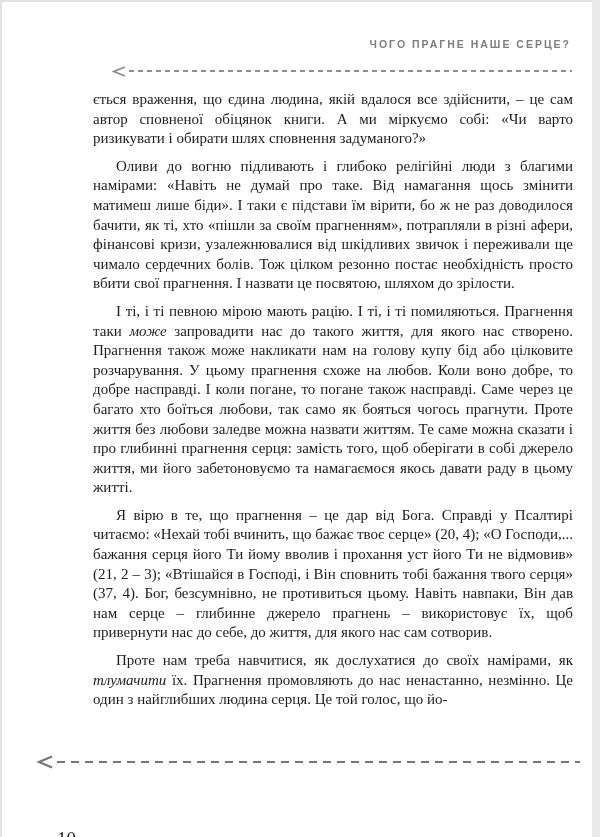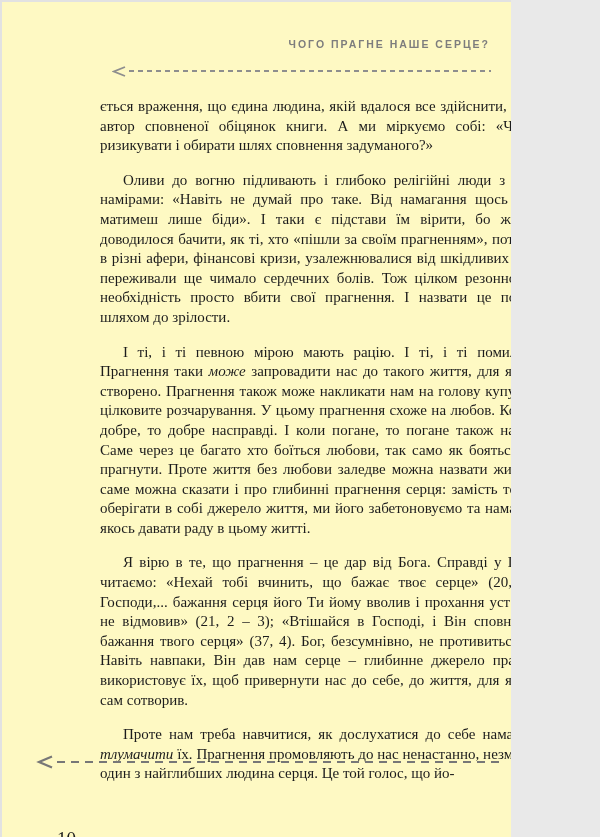--- a/index.html
+++ b/index.html
@@ -3,23 +3,23 @@
 <meta charset="utf-8">
 <style>
   html, body {
     margin: 0;
     padding: 0;
     background: #e9e9e9;
     font-family: "Liberation Serif", "DejaVu Serif", serif;
   }
   .page {
     position: relative;
-    width: 511px;
+    width: 592px;
     height: 837px;
-    background: #fef9c3;
+    background: #ffffff;
     overflow: hidden;
     box-shadow: inset 2px 2px 0 #e2e2e2;
   }
   .running-header {
     position: absolute;
     top: 38px;
     right: 21px;
     font-family: "Liberation Sans", sans-serif;
     font-size: 10.5px;
     font-weight: bold;
@@ -63,21 +63,21 @@
     position: absolute;
     top: 82px;
     left: 85px;
     width: 496px;
     color: #1c1c1c;
     font-size: 15px;
     line-height: 19.6px;
     text-align: justify;
   }
   .body-text p {
-    margin: 15px;
+    margin: 8px;
   }
   .body-text p.indent {
     text-indent: 23px;
   }
   .body-text em {
   }
   .page-number {
     position: absolute;
     left: 57px;
     top: 828px;
@@ -98,21 +98,21 @@
       <polyline points="13,1 2,5.5 13,10" fill="none" stroke="#8e8e8e" stroke-width="1.8"></polyline>
     </svg>
     <div class="dashes"></div>
   </div>
 
   <div class="body-text">
       <p class=""><span>ється враження, що єдина людина, якій вдалося все здійснити, – це сам автор сповненої обіцянок книги. А ми міркуємо собі: «Чи варто ризикувати і обирати шлях сповнення задуманого?»</span></p>
       <p class="indent"><span>Оливи до вогню підливають і глибоко релігійні люди з благими намірами: «Навіть не думай про таке. Від намагання щось змінити матимеш лише біди». І таки є підстави їм вірити, бо ж не раз доводилося бачити, як ті, хто «пішли за своїм прагненням», потрапляли в різні афери, фінансові кризи, узалежнювалися від шкідливих звичок і переживали ще чимало сердечних болів. Тож цілком резонно постає необхідність просто вбити свої прагнення. І назвати це посвятою, шляхом до зрілости.</span></p>
       <p class="indent"><span>І ті, і ті певною мірою мають рацію. І ті, і ті помиляються. Прагнення таки </span><em>може</em><span> запровадити нас до такого життя, для якого нас створено. Прагнення також може накликати нам на голову купу бід або цілковите розчарування. У цьому прагнення схоже на любов. Коли воно добре, то добре насправді. І коли погане, то погане також насправді. Саме через це багато хто боїться любови, так само як бояться чогось прагнути. Проте життя без любови заледве можна назвати життям. Те саме можна сказати і про глибинні прагнення серця: замість того, щоб оберігати в собі джерело життя, ми його забетоновуємо та намагаємося якось давати раду в цьому житті.</span></p>
       <p class="indent"><span>Я вірю в те, що прагнення – це дар від Бога. Справді у Псалтирі читаємо: «Нехай тобі вчинить, що бажає твоє серце» (20, 4); «О Господи,... бажання серця його Ти йому вволив і прохання уст його Ти не відмовив» (21, 2 – 3); «Втішайся в Господі, і Він сповнить тобі бажання твого серця» (37, 4). Бог, безсумнівно, не противиться цьому. Навіть навпаки, Він дав нам серце – глибинне джерело прагнень – використовує їх, щоб привернути нас до себе, до життя, для якого нас сам сотворив.</span></p>
-      <p class="indent"><span>Проте нам треба навчитися, як дослухатися до себе намагань, як </span><em>тлумачити</em><span> їх. Прагнення промовляють до нас ненастанно, незмінно. Це один з найглибших людина серця. Це той голос, що йо-</span></p>
+      <p class="indent"><span>Проте нам треба навчитися, як дослухатися до своїх намірами, як </span><em>тлумачити</em><span> їх. Прагнення промовляють до нас ненастанно, незмінно. Це один з найглибших людина серця. Це той голос, що йо-</span></p>
     </div>
 
   <div class="rule bottom-rule">
     <svg class="arrow-icon" width="18" height="14" viewBox="0 0 18 14">
       <polyline points="16,1.5 3,7 16,12.5" fill="none" stroke="#777777" stroke-width="2.2"></polyline>
     </svg>
     <div class="dashes"></div>
   </div>
 
   <div class="page-number">10</div>

